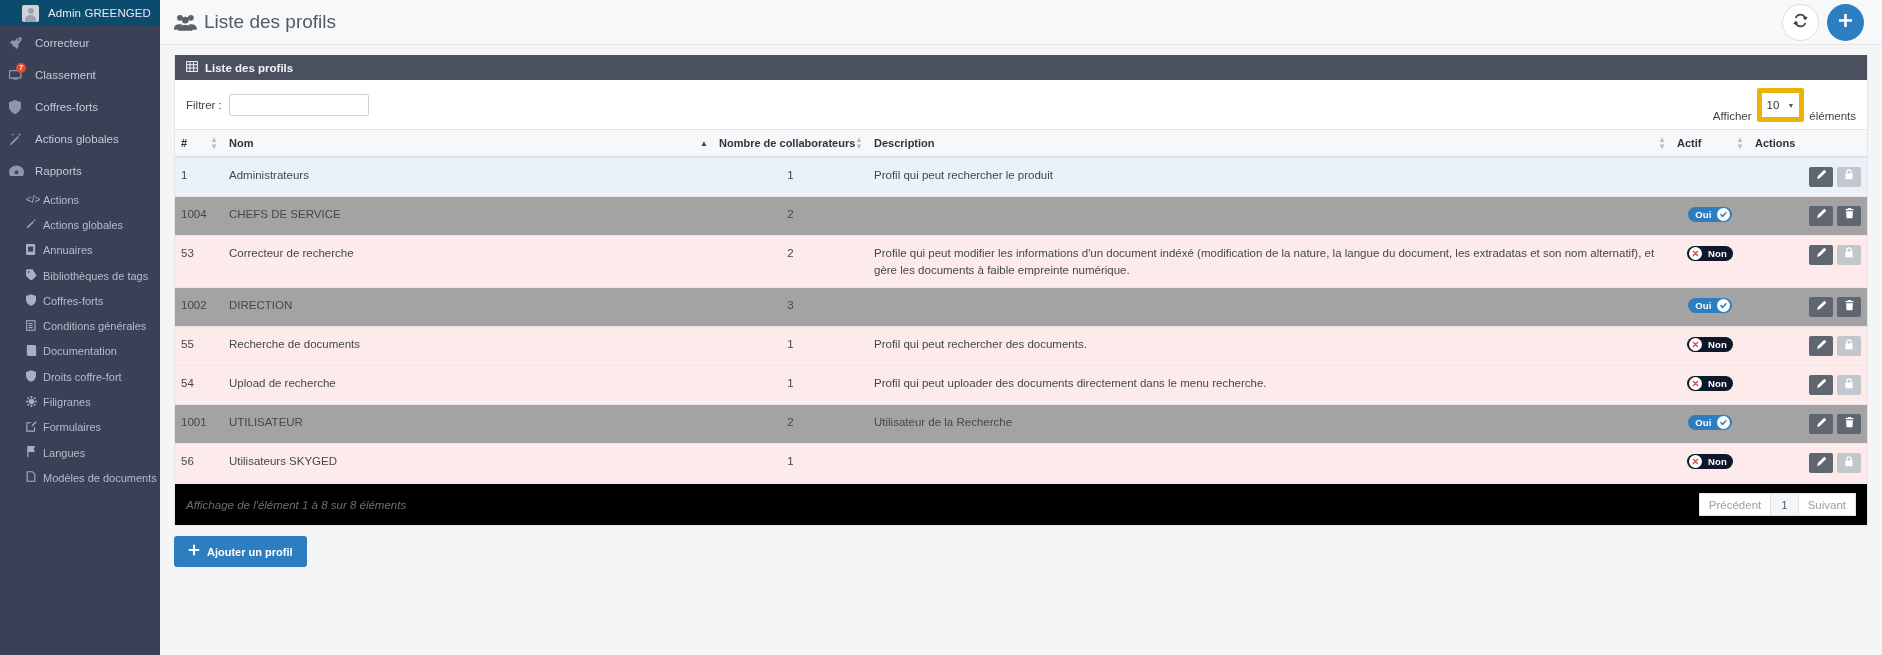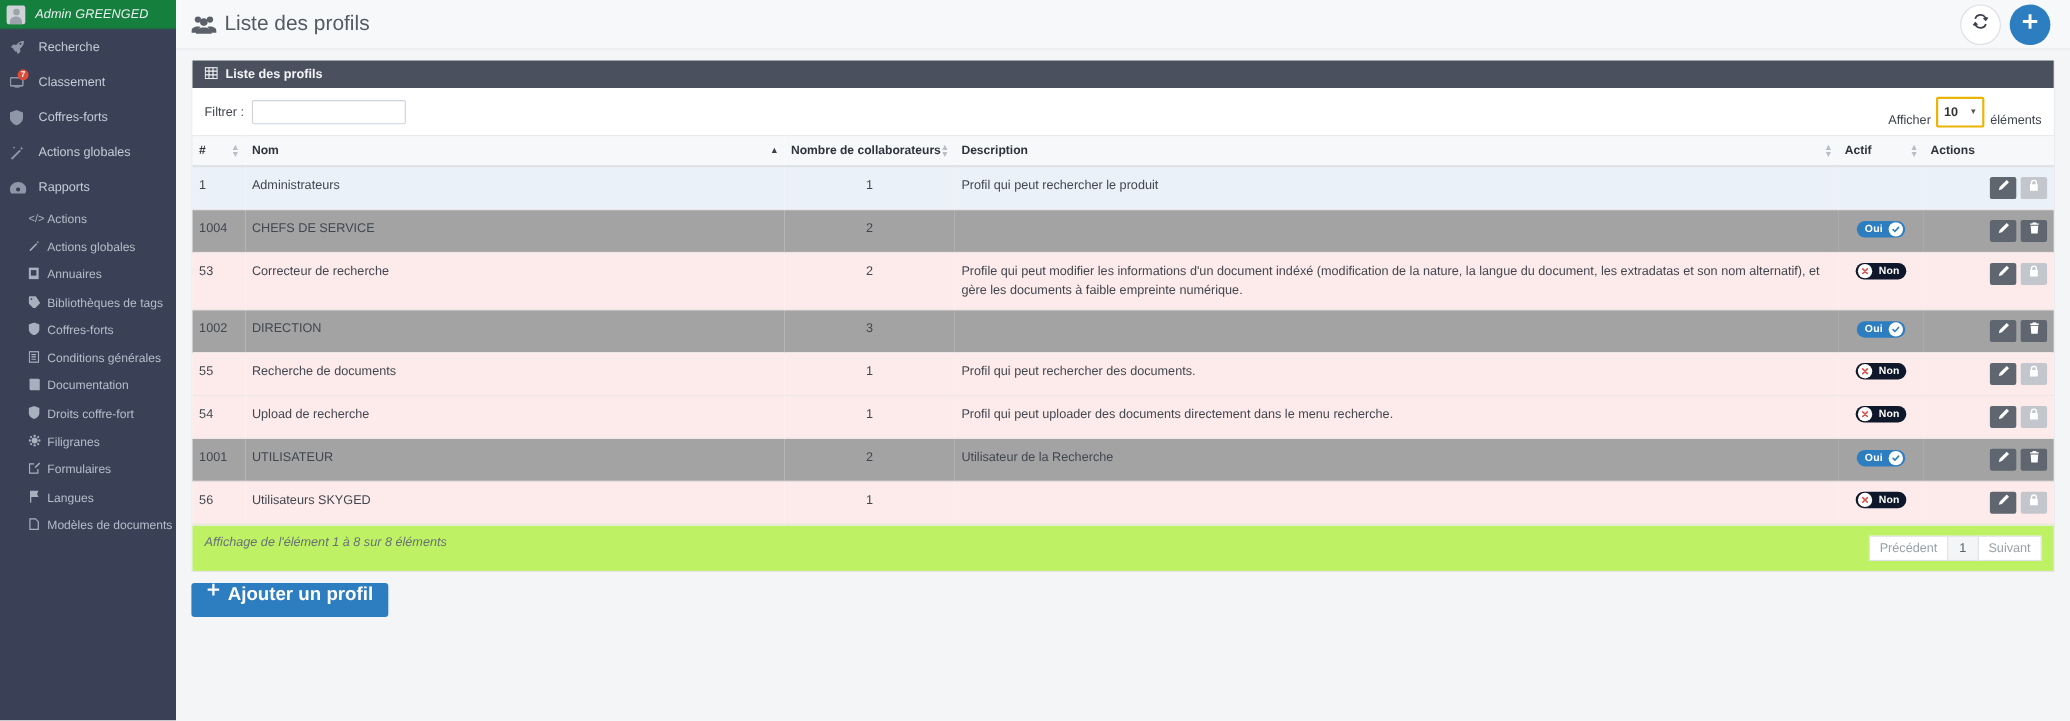--- a/index.html
+++ b/index.html
@@ -14,25 +14,24 @@
   
   .sidebar {
     width: 160px; min-width: 160px; height: 655px;
     background: #3a4055;
     color: #b8c7ce;
     overflow: hidden;
     position: relative;
   }
   .side-user {
     height: 27px;
-    background: #15803d;
+    background: #0c4a6e;
     display: flex; align-items: center;
-    padding-left: 6px;
+    padding-left: 22px;
     border-bottom: 1px solid #3a4055;
-    font-style: italic;
   }
   .side-user .avatar {
     width: 17px; height: 17px;
     background: #cfd3d8;
     border-radius: 2px;
     position: relative; overflow: hidden;
     flex-shrink: 0;
   }
   .side-user .avatar::before {
     content: ""; position: absolute;
@@ -179,29 +178,28 @@
     font-size: 11.5px;
     font-family: "Liberation Sans", sans-serif;
     color: #333;
     outline: none;
   }
   .top-spacer { flex: 1; }
   .afficher { display: flex; align-items: flex-end; font-size: 11.5px; color: #3f444d; }
   .afficher .sel {
     margin: 0 5px;
     height: 22px;
-    border: 2px solid #eab308;
+    border: 5px solid #eab308;
     border-radius: 2px;
     background: #fff;
     display: flex; align-items: center;
     padding: 12px 5px;
     min-width: 44px;
     justify-content: space-between;
     cursor: pointer;
-    font-weight: bold;
   }
   .afficher .sel .sv { font-size: 11.5px; color: #333; }
   .afficher .sel .caret { font-size: 7px; color: #555; margin-left: 8px; }
 
   table.dt { width: 100%; border-collapse: collapse; table-layout: fixed; }
   table.dt thead th {
     background: #f7f8fa;
     border-top: 1px solid #e0e2e6;
     border-bottom: 2px solid #e0e2e6;
     font-size: 11px;
@@ -284,23 +282,23 @@
     font-size: 10px;
     color: #ffffff;
     cursor: pointer;
     vertical-align: middle;
   }
   .act-btn.edit { background: #5f666f; }
   .act-btn.del  { background: #5f666f; }
   .act-btn.lock { background: #c3c7cd; color: #ffffff; }
 
   .table-foot {
-    display: flex; 
+    display: flex; align-items: center;
     padding: 9px 11px 9px 11px;
-    background: #bef264;
+    background: #000000;
     border-top: 1px solid #eceef1;
   }
   .foot-info {
     font-size: 11.5px; color: #6a7078; font-style: italic;
   }
   .foot-spacer { flex: 1; }
   .pager { display: flex; }
   .pg {
     min-width: 26px; height: 23px;
     border: 1px solid #dfe2e6;
@@ -310,24 +308,24 @@
     color: #9aa0a8;
     background: #fff;
     padding: 0 9px;
     cursor: pointer;
   }
   .pg.num { color: #6b7178; padding: 0 10px; }
   .pg.active { background: #f3f5f7; color: #5a6068; }
 
   .add-btn {
     margin: 10px 0 0 14px;
-    display: inline-flex; align-items: flex-start;
+    display: inline-flex; align-items: center;
     background: #2d7dc1;
     color: #ffffff;
-    font-size: 17px;
+    font-size: 11px;
     font-weight: bold;
     height: 31px;
     padding: 0 14px;
     border: none; border-radius: 3px;
     cursor: pointer;
     font-family: "Liberation Sans", sans-serif;
   }
   .add-btn .plus { font-size: 13px; margin-right: 7px; }
 </style>
 </head>
@@ -343,21 +341,21 @@
     </div>
 
     <ul class="nav">
 
       <li class="nav-item">
         <span class="ico">
           <svg width="14" height="14" viewBox="0 0 16 16" fill="#8e97a8">
               <path d="M14.5 1.5c-2.6-.3-5 .8-6.6 2.6L6.6 5.6 4.2 5c-.4-.1-.8 0-1 .3L1.3 7.4c-.3.3-.1.8.3.9l2.2.6-.3.4c-.2.3-.2.7.1.9l2.2 2.2c.2.3.6.3.9.1l.4-.3.6 2.2c.1.4.6.6.9.3l2.1-1.9c.3-.2.4-.6.3-1l-.6-2.4 1.5-1.3c1.8-1.6 2.9-4 2.6-6.6zm-3.6 4a1.1 1.1 0 1 1 0-2.2 1.1 1.1 0 0 1 0 2.2z"></path>
             </svg>
         </span>
-        <span class="lbl">Recherche</span>
+        <span class="lbl">Correcteur</span>
       </li>
 
       <li class="nav-item">
         <span class="ico">
           <svg width="14" height="14" viewBox="0 0 16 16" fill="#8e97a8">
               <rect x="0.5" y="3" width="13" height="8.5" rx="1" fill="none" stroke="#8e97a8" stroke-width="1.6"></rect>
               <rect x="5" y="12" width="5" height="1.4" fill="#8e97a8"></rect>
             </svg>
         </span>
         <span class="badge-count">7</span>

